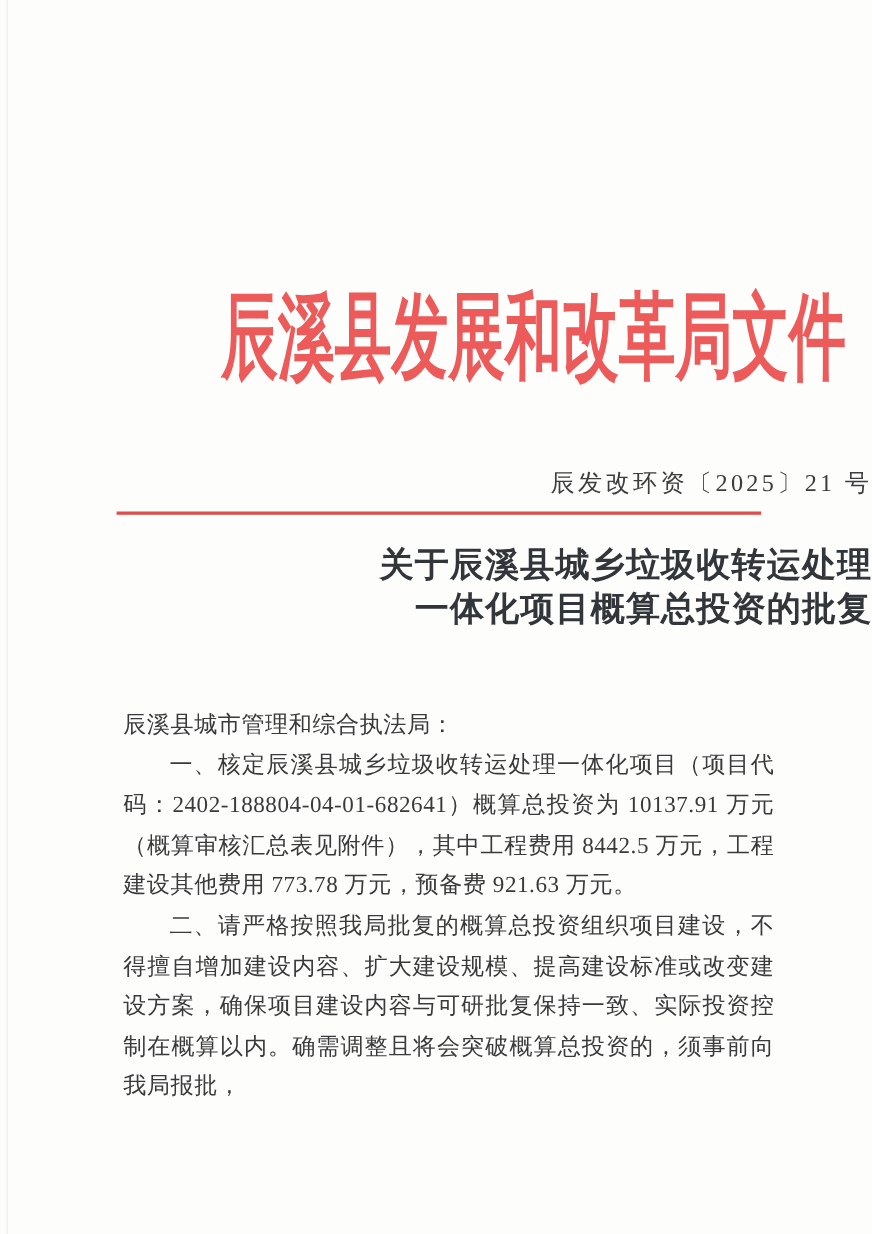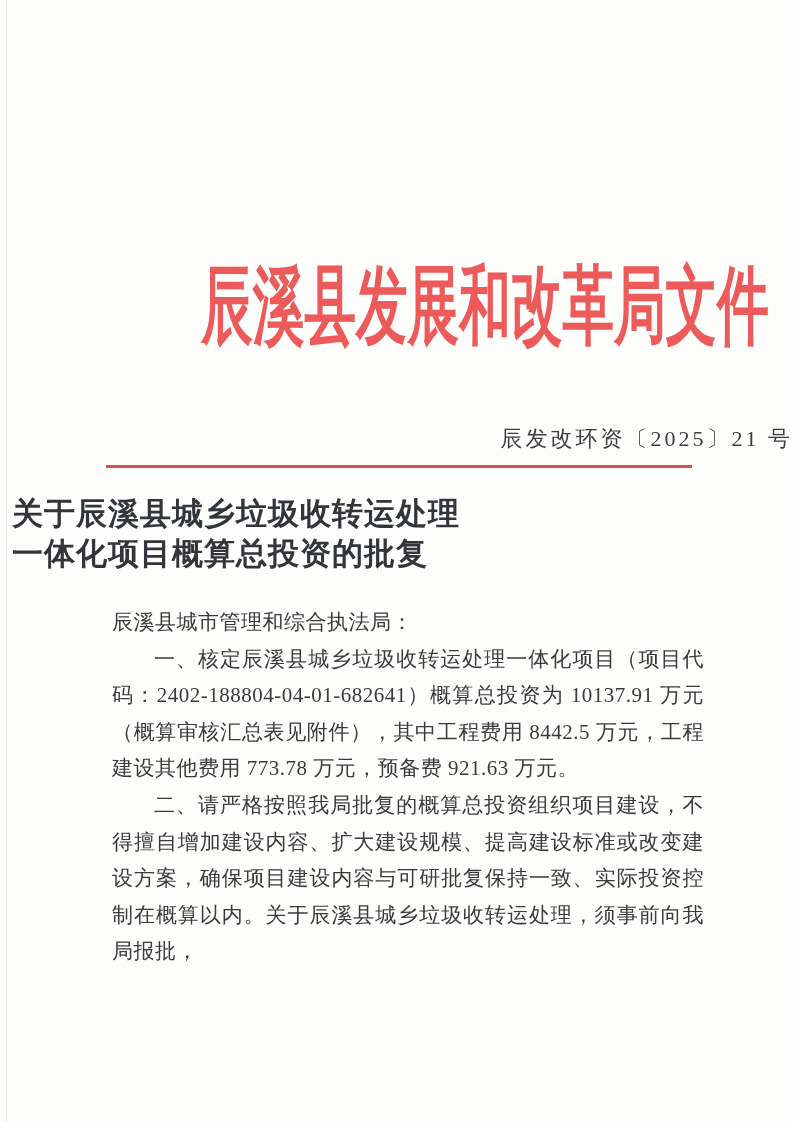--- a/index.html
+++ b/index.html
@@ -70,31 +70,31 @@
     width: 586px;
     height: 3px;
     background: var(--rule_red, #dd4f4c);
   }
   
   .doc-title {
     position: absolute;
     top: 494px;
     left: 0;
     right: 0;
-    text-align: left;
+    text-align: right;
     font-weight: 700;
     font-size: 31px;
     line-height: 40px;
     color: var(--title_black, #32363a);
     letter-spacing: 1px;
   }
   
   .body-block {
     position: absolute;
-    top: 604px;
+    top: 640px;
     left: 100px;
     width: 592px;
     font-size: 21px;
     line-height: 36.6px;
     text-align: justify;
     color: var(--body_black, #3a3a3a);
     letter-spacing: 0.5px;
   }
   .body-block p {
     margin: 0;
@@ -120,17 +120,17 @@
     <div class="red-rule"></div>
 
     <div class="doc-title">
       <div>关于辰溪县城乡垃圾收转运处理</div>
       <div>一体化项目概算总投资的批复</div>
     </div>
 
     <div class="body-block">
       <p>辰溪县城市管理和综合执法局：</p>
       <p class="indent">一、核定辰溪县城乡垃圾收转运处理一体化项目（项目代码：2402-188804-04-01-682641）概算总投资为 10137.91 万元（概算审核汇总表见附件），其中工程费用 8442.5 万元，工程建设其他费用 773.78 万元，预备费 921.63 万元。</p>
-      <p class="indent">二、请严格按照我局批复的概算总投资组织项目建设，不得擅自增加建设内容、扩大建设规模、提高建设标准或改变建设方案，确保项目建设内容与可研批复保持一致、实际投资控制在概算以内。关于辰溪县城乡垃圾收转运处理，须事前向我局报批，</p>
+      <p class="indent">二、请严格按照我局批复的概算总投资组织项目建设，不得擅自增加建设内容、扩大建设规模、提高建设标准或改变建设方案，确保项目建设内容与可研批复保持一致、实际投资控制在概算以内。确需调整且将会突破概算总投资的，须事前向我局报批，</p>
     </div>
 
   </div>
 </div>
 
 </body></html>

